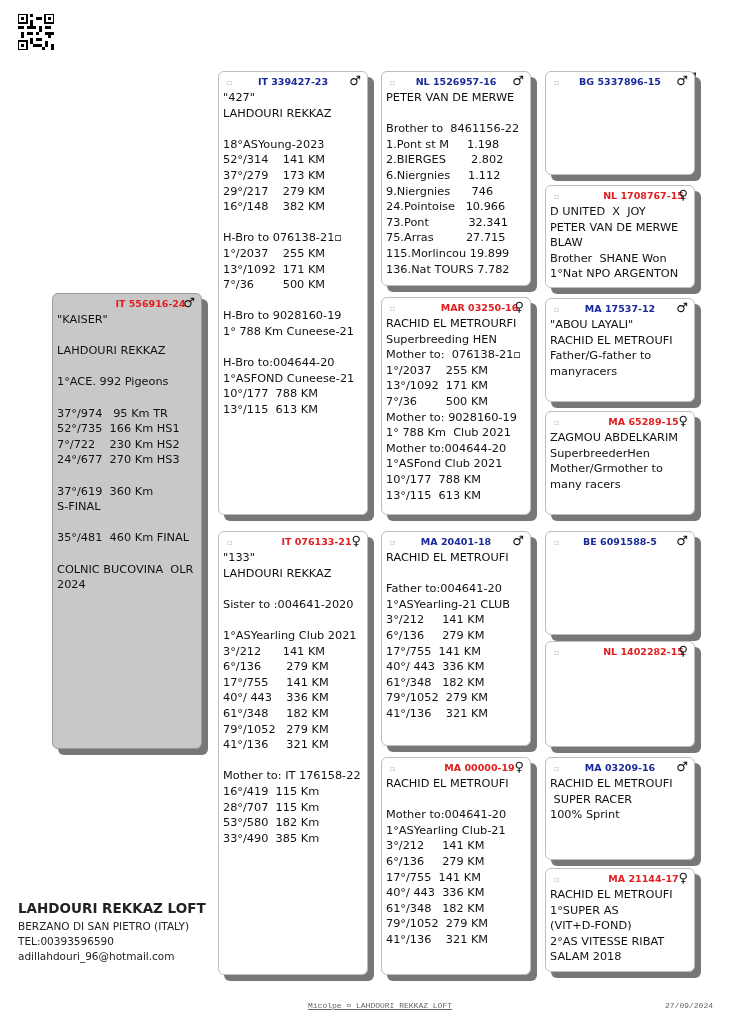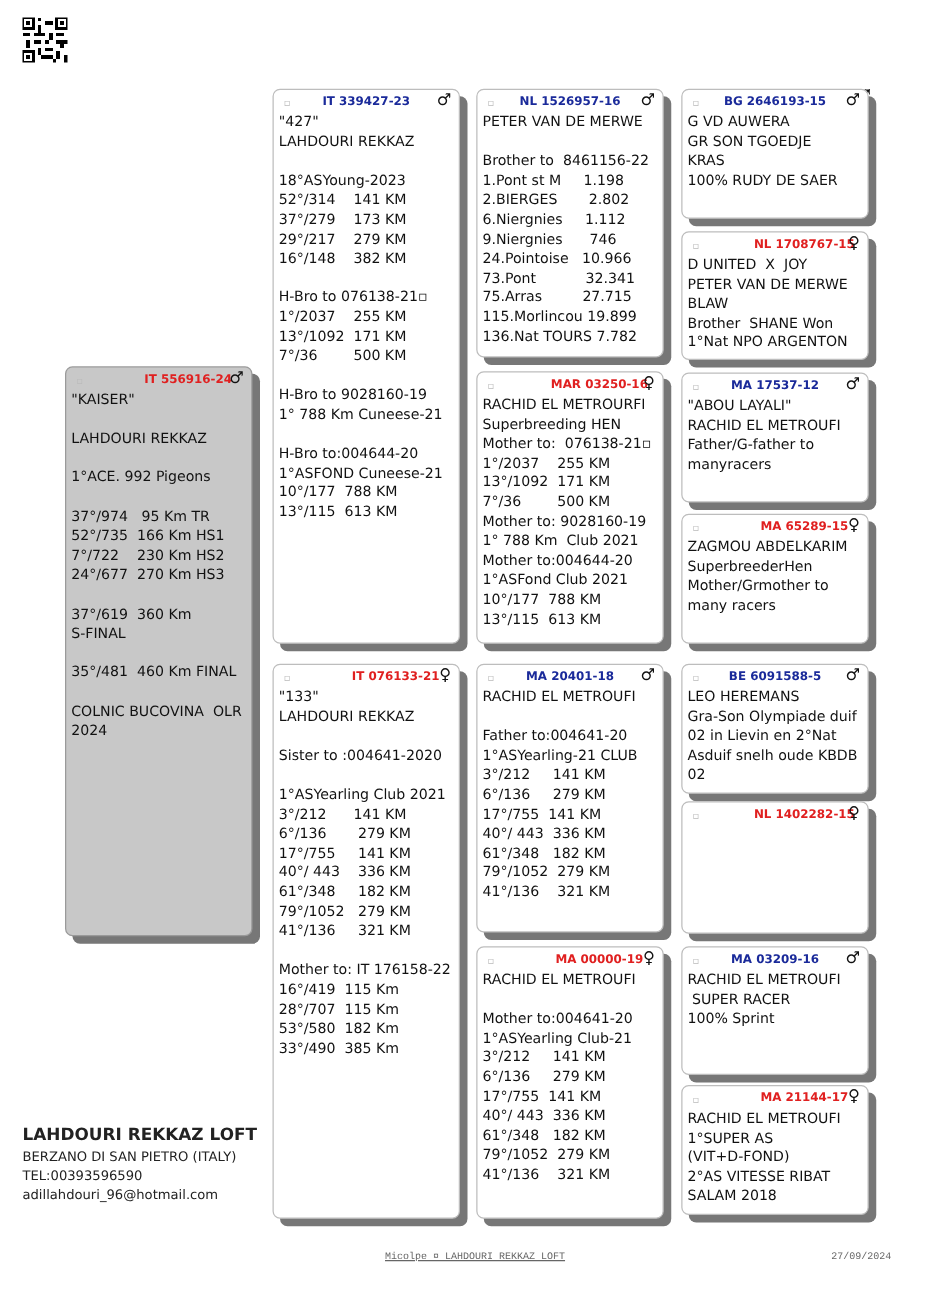--- a/index.html
+++ b/index.html
@@ -197,26 +197,22 @@
 6°/136     279 KM
 17°/755  141 KM
 40°/ 443  336 KM
 61°/348   182 KM
 79°/1052  279 KM
 41°/136    321 KM</div>
 </div>
 
 <div class="card" style="left:545px;top:71px;width:150px;height:104px;">
   <div class="hdr"><span class="dot">▫</span>
-    <span class="ring blue">BG  2646193-15</span>
-    <span class="sx">♂</span></div>
-  <div class="body">G VD AUWERA
-GR SON TGOEDJE
-KRAS
-100% RUDY DE SAER</div>
+    <span class="ring blue">BG  5337896-15</span>
+    <span class="sx">♂</span></div>
 </div>
 <div class="card" style="left:545px;top:185px;width:150px;height:103px;">
   <div class="hdr"><span class="dot">▫</span>
     <span class="ring red">NL  1708767-15</span>
     <span class="sx">♀</span></div>
   <div class="body">D UNITED  X  JOY
 PETER VAN DE MERWE
 BLAW
 Brother  SHANE Won
 1°Nat NPO ARGENTON</div>
@@ -236,25 +232,20 @@
     <span class="sx">♀</span></div>
   <div class="body">ZAGMOU ABDELKARIM
 SuperbreederHen
 Mother/Grmother to
 many racers</div>
 </div>
 <div class="card" style="left:545px;top:531px;width:150px;height:104px;">
   <div class="hdr"><span class="dot">▫</span>
     <span class="ring blue">BE  6091588-5</span>
     <span class="sx">♂</span></div>
-  <div class="body">LEO HEREMANS
-Gra-Son Olympiade duif
-02 in Lievin en 2°Nat
-Asduif snelh oude KBDB
-02</div>
 </div>
 <div class="card" style="left:545px;top:641px;width:150px;height:106px;">
   <div class="hdr"><span class="dot">▫</span>
     <span class="ring red">NL  1402282-15</span>
     <span class="sx">♀</span></div>
 </div>
 <div class="card" style="left:545px;top:757px;width:150px;height:103px;">
   <div class="hdr"><span class="dot">▫</span>
     <span class="ring blue">MA  03209-16</span>
     <span class="sx">♂</span></div>

